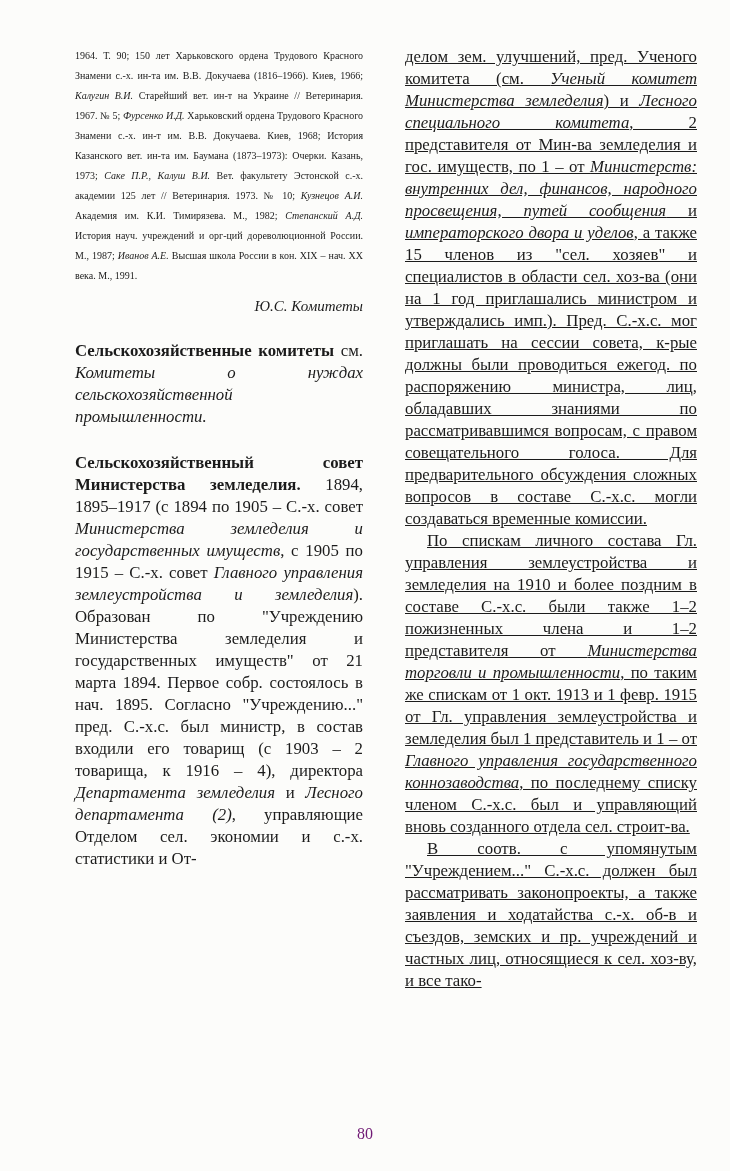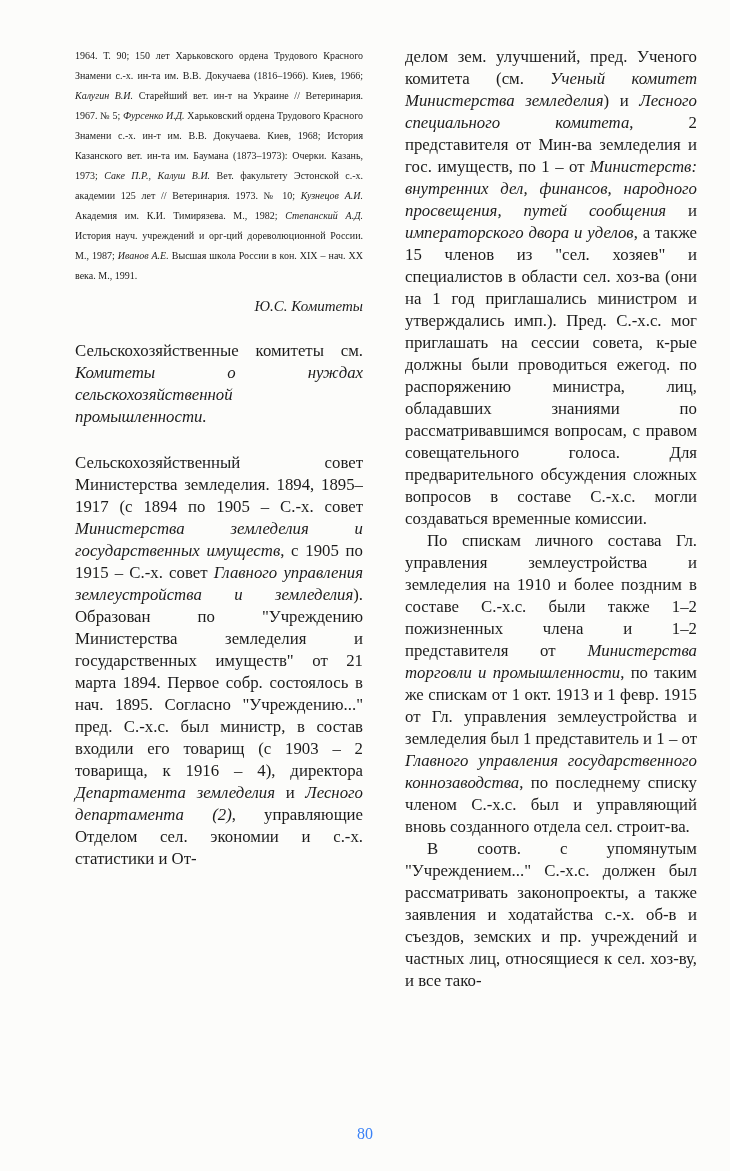--- a/index.html
+++ b/index.html
@@ -19,21 +19,21 @@
   }
   .columns {
     position: absolute;
     top: 46px;
     left: 75px;
     display: flex;
     gap: 42px;
   }
   .column { display: block; }
   .col-left  { width: 288px; }
-  .col-right { width: 292px; }
+  .col-right { width: 292px; text-decoration: underline; }
 
   .para {
     margin: 0;
     padding: 0;
     text-align: justify;
     hyphens: auto;
   }
   .biblio {
     font-size: 10px;
     line-height: 20px;
@@ -48,30 +48,30 @@
     font-size: 16.8px;
     line-height: 22px;
     margin-top: 24px;
   }
   .body {
     font-size: 16.8px;
     line-height: 22px;
   }
   .indent { text-indent: 22px; }
   .it { font-style: italic; }
-  .bd { font-weight: normal; }
+  .bd { font-weight: bold; }
 
   .page-number {
     position: absolute;
     bottom: 28px;
     left: 0;
     width: 100%;
     text-align: center;
     font-size: 16px;
-    color: #3b82f6;
+    color: #701a75;
   }
 </style>
 </head>
 <body>
 
 <div class="page">
   <div class="columns">
     <div class="column col-left">
         <p class="para biblio"><span>1964. Т. 90; 150 лет Харьковского ордена Трудового Красного Знамени с.-х. ин-та им. В.В. Докучаева (1816–1966). Киев, 1966; </span><span class="it">Калугин В.И.</span><span> Старейший вет. ин-т на Украине // Ветеринария. 1967. № 5; </span><span class="it">Фурсенко И.Д.</span><span> Харьковский ордена Трудового Красного Знамени с.-х. ин-т им. В.В. Докучаева. Киев, 1968; История Казанского вет. ин-та им. Баумана (1873–1973): Очерки. Казань, 1973; </span><span class="it">Саке П.Р., Калуш В.И.</span><span> Вет. факультету Эстонской с.-х. академии 125 лет // Ветеринария. 1973. № 10; </span><span class="it">Кузнецов А.И.</span><span> Академия им. К.И. Тимирязева. М., 1982; </span><span class="it">Степанский А.Д.</span><span> История науч. учреждений и орг-ций дореволюционной России. М., 1987; </span><span class="it">Иванов А.Е.</span><span> Высшая школа России в кон. XIX – нач. XX века. М., 1991.</span></p>
         <p class="para signature"><span class="it">Ю.С. Комитеты</span></p>

